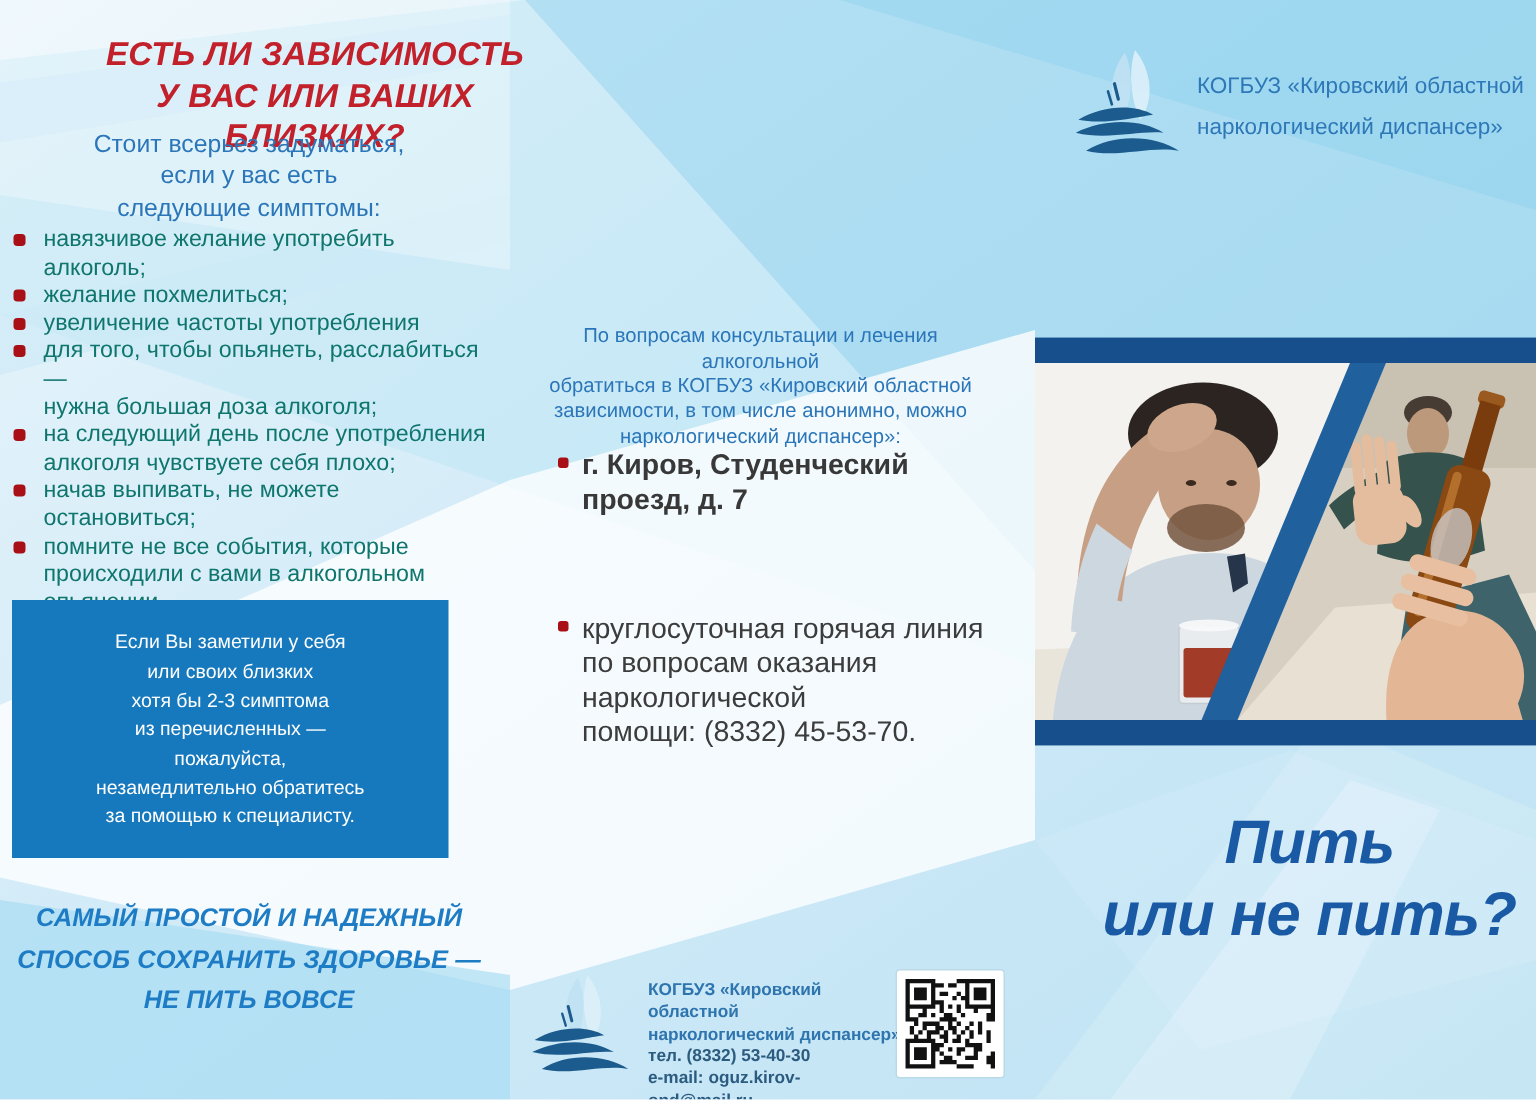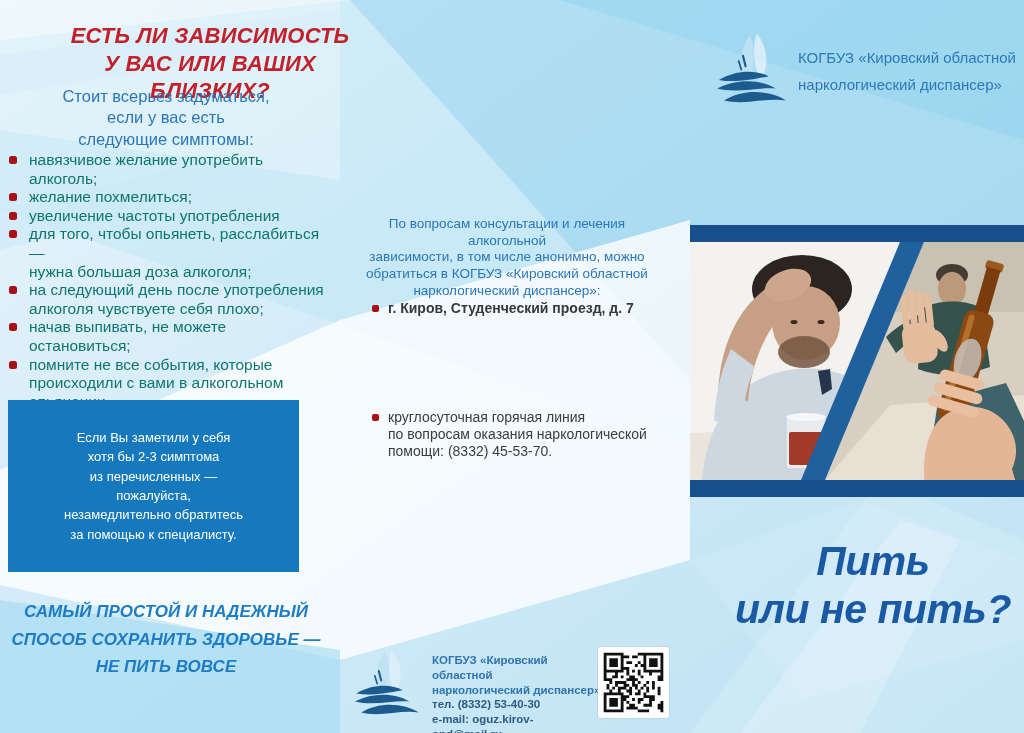--- a/index.html
+++ b/index.html
@@ -19,21 +19,21 @@
   .ln{display:block;}
   .advice{left:8px;top:400px;width:291px;height:172px;background:#1779bd;color:#ffffff;
     display:flex;flex-direction:column;justify-content:center;text-align:center;
     font-size:13px;line-height:1.49;}
   .slogan{left:0;top:598px;width:332px;text-align:center;color:#1e7cc4;
     font-size:17px;font-weight:bold;font-style:italic;line-height:1.63;}
 
   
   .mp-heading{left:350px;top:216px;width:314px;text-align:center;color:#2b76b9;
     font-size:13.5px;line-height:1.24;}
-  .mp-item{position:absolute;color:#3c3c3c;font-size:14px;line-height:1.21;}
+  .mp-item{position:absolute;color:#3c3c3c;font-size:19px;line-height:1.21;}
   .sq-bullet{position:absolute;width:7px;height:7px;border-radius:2px;background:#a80f16;}
   .addr-title{font-weight:bold;color:#383838;}
   .addr-lines{margin-left:20px;color:#424242;}
   .footer-logo{left:350px;top:646px;width:80px;height:82px;}
   .footer-text{left:432px;top:653px;width:170px;font-size:11.5px;line-height:1.29;font-weight:600;}
   .ft-org{color:#2e74ae;}
   .ft-dark{color:#2c5b80;}
   .qr-wrap{left:598px;top:647px;width:71px;height:71px;background:#ffffff;border-radius:2px;
     box-shadow:0 0 0 1px rgba(0,0,0,.05);}
 
@@ -121,37 +121,38 @@
       <span>
         <span class="ln">помните не все события, которые</span>
         <span class="ln">происходили с вами в алкогольном</span>
         <span class="ln">опьянении.</span>
       </span>
     </div>
   </div>
 
   <div class="abs advice">
     <span class="ln">Если Вы заметили у себя</span>
+    <span class="ln">или своих близких</span>
     <span class="ln">хотя бы 2-3 симптома</span>
     <span class="ln">из перечисленных —</span>
     <span class="ln">пожалуйста,</span>
     <span class="ln">незамедлительно обратитесь</span>
     <span class="ln">за помощью к специалисту.</span>
   </div>
 
   <div class="abs slogan">
     <span class="ln">САМЫЙ ПРОСТОЙ И НАДЕЖНЫЙ</span>
     <span class="ln">СПОСОБ СОХРАНИТЬ ЗДОРОВЬЕ —</span>
     <span class="ln">НЕ ПИТЬ ВОВСЕ</span>
   </div>
 
   <div class="abs mp-heading">
     <span class="ln">По вопросам консультации и лечения алкогольной</span>
+    <span class="ln">обратиться в КОГБУЗ «Кировский областной</span>
     <span class="ln">зависимости, в том числе анонимно, можно</span>
-    <span class="ln">обратиться в КОГБУЗ «Кировский областной</span>
     <span class="ln">наркологический диспансер»:</span>
   </div>
 
   <span class="sq-bullet abs" style="left:372px;top:305px;"></span>
   <div class="mp-item" style="left:388px;top:300px;width:290px;">
     <div class="addr-title">г. Киров, Студенческий проезд, д. 7</div>
   </div>
 
   <span class="sq-bullet abs" style="left:372px;top:414px;"></span>
   <div class="mp-item" style="left:388px;top:409px;width:290px;">

